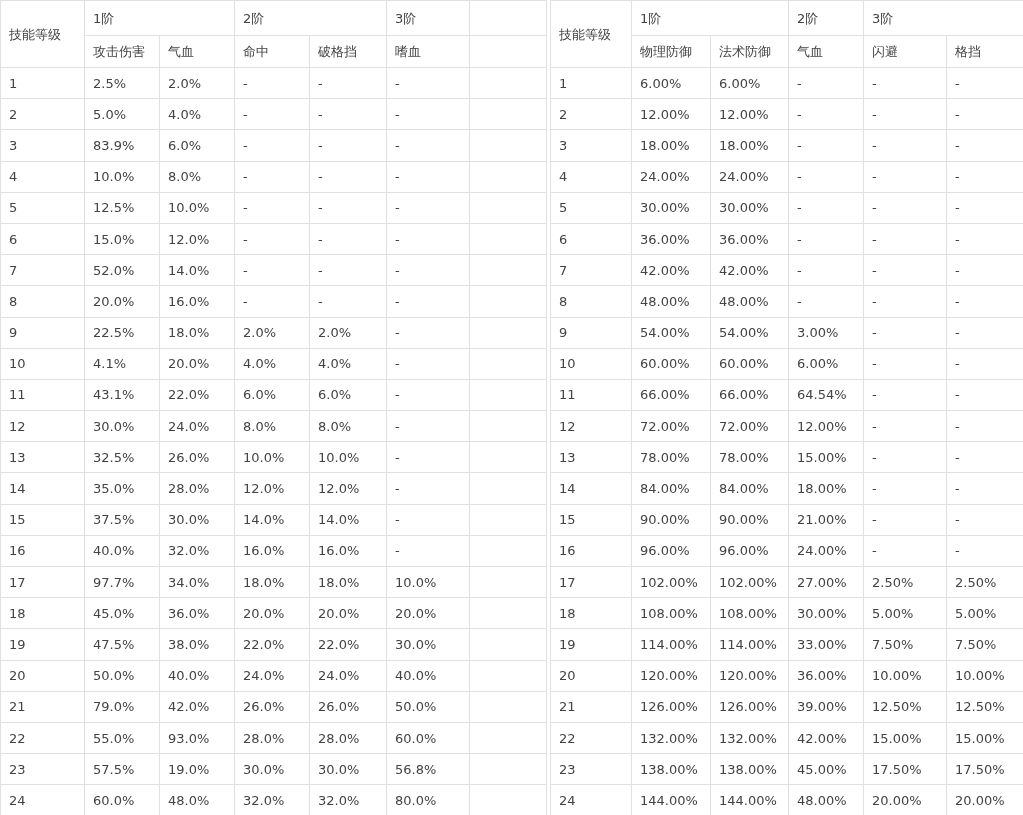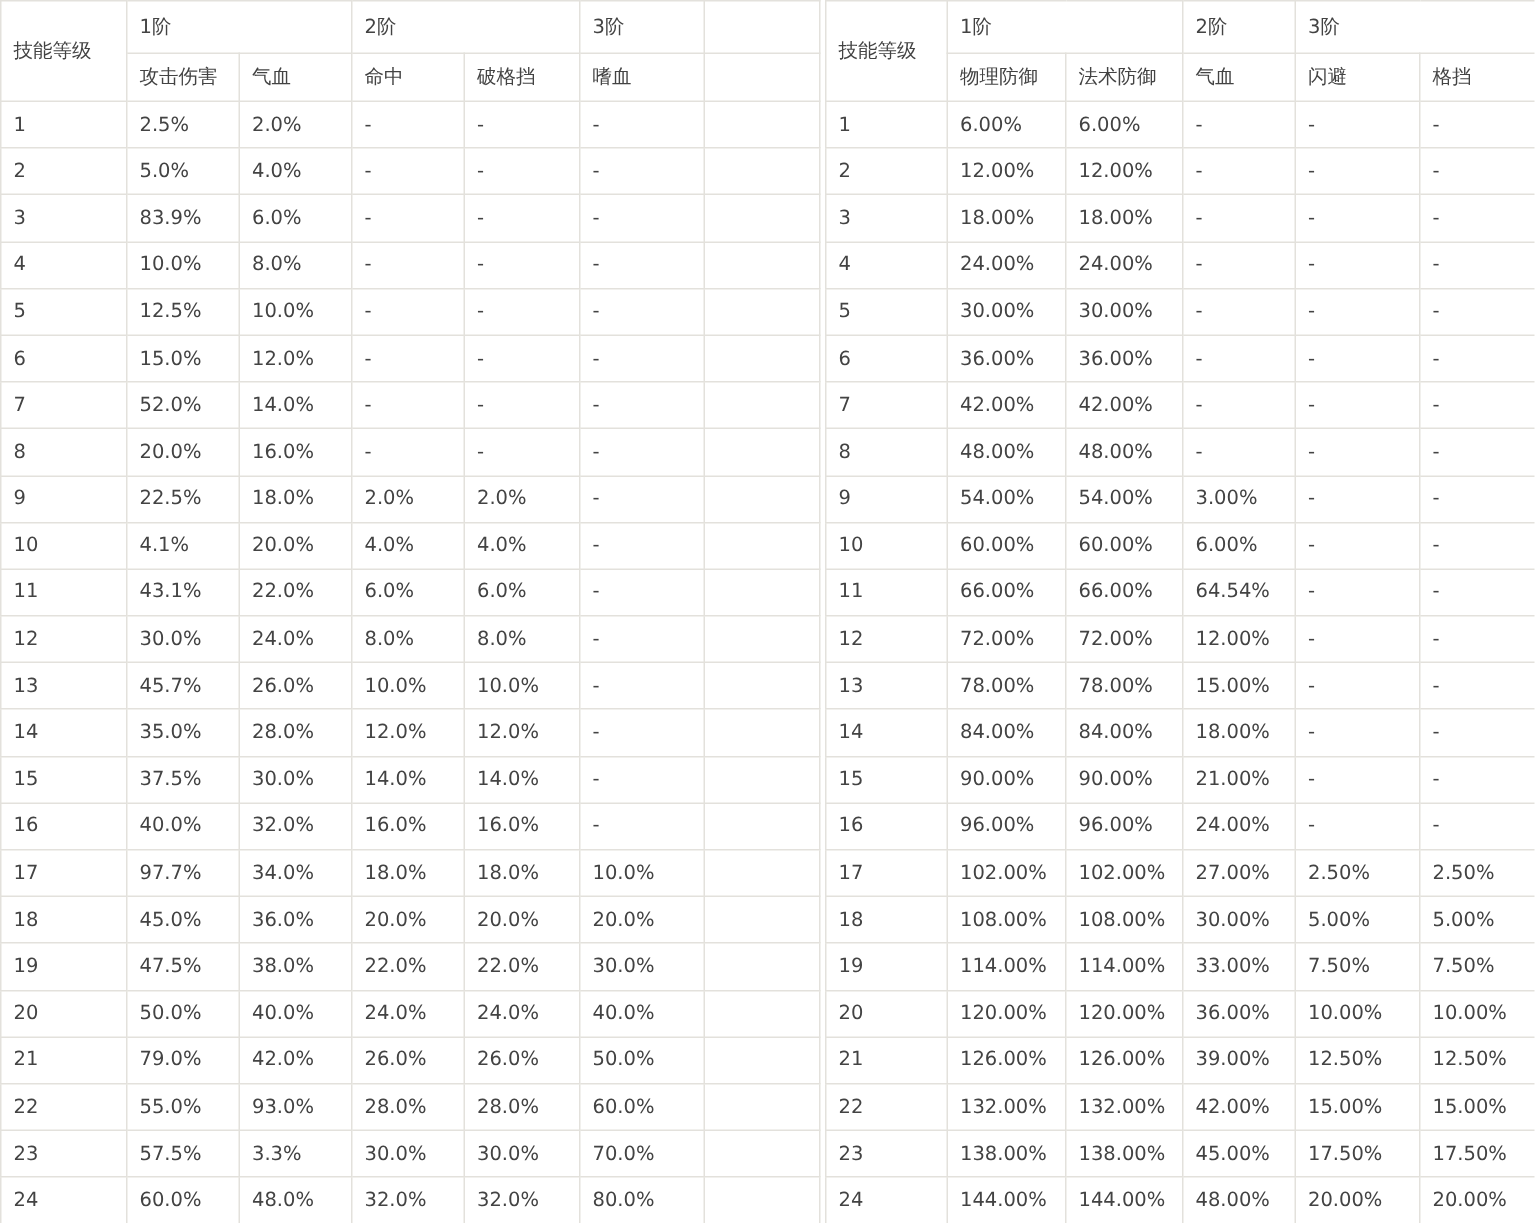--- a/index.html
+++ b/index.html
@@ -177,21 +177,21 @@
           <td>12</td>
           <td>30.0%</td>
           <td>24.0%</td>
           <td>8.0%</td>
           <td>8.0%</td>
           <td>-</td>
           <td></td>
         </tr>
         <tr>
           <td>13</td>
-          <td>45.7%</td>
+          <td>32.5%</td>
           <td>26.0%</td>
           <td>10.0%</td>
           <td>10.0%</td>
           <td>-</td>
           <td></td>
         </tr>
         <tr>
           <td>14</td>
           <td>35.0%</td>
           <td>28.0%</td>
@@ -268,24 +268,24 @@
           <td>55.0%</td>
           <td>93.0%</td>
           <td>28.0%</td>
           <td>28.0%</td>
           <td>60.0%</td>
           <td></td>
         </tr>
         <tr>
           <td>23</td>
           <td>57.5%</td>
-          <td>3.3%</td>
+          <td>19.0%</td>
           <td>30.0%</td>
           <td>30.0%</td>
-          <td>70.0%</td>
+          <td>56.8%</td>
           <td></td>
         </tr>
         <tr>
           <td>24</td>
           <td>60.0%</td>
           <td>48.0%</td>
           <td>32.0%</td>
           <td>32.0%</td>
           <td>80.0%</td>
           <td></td>

